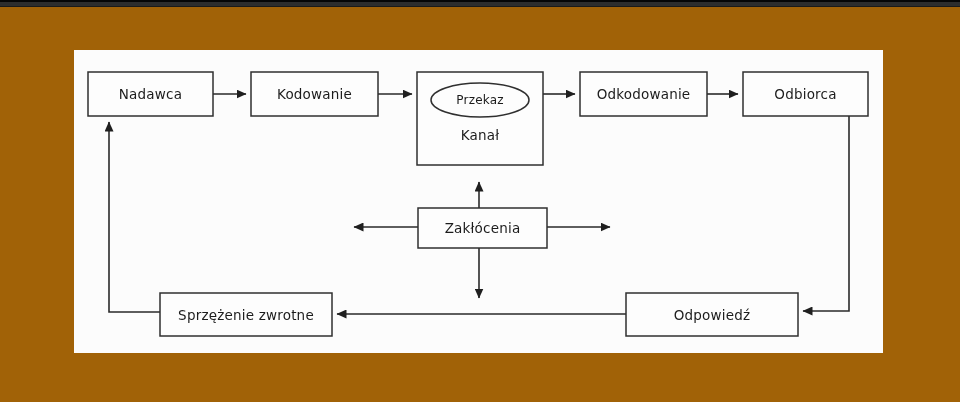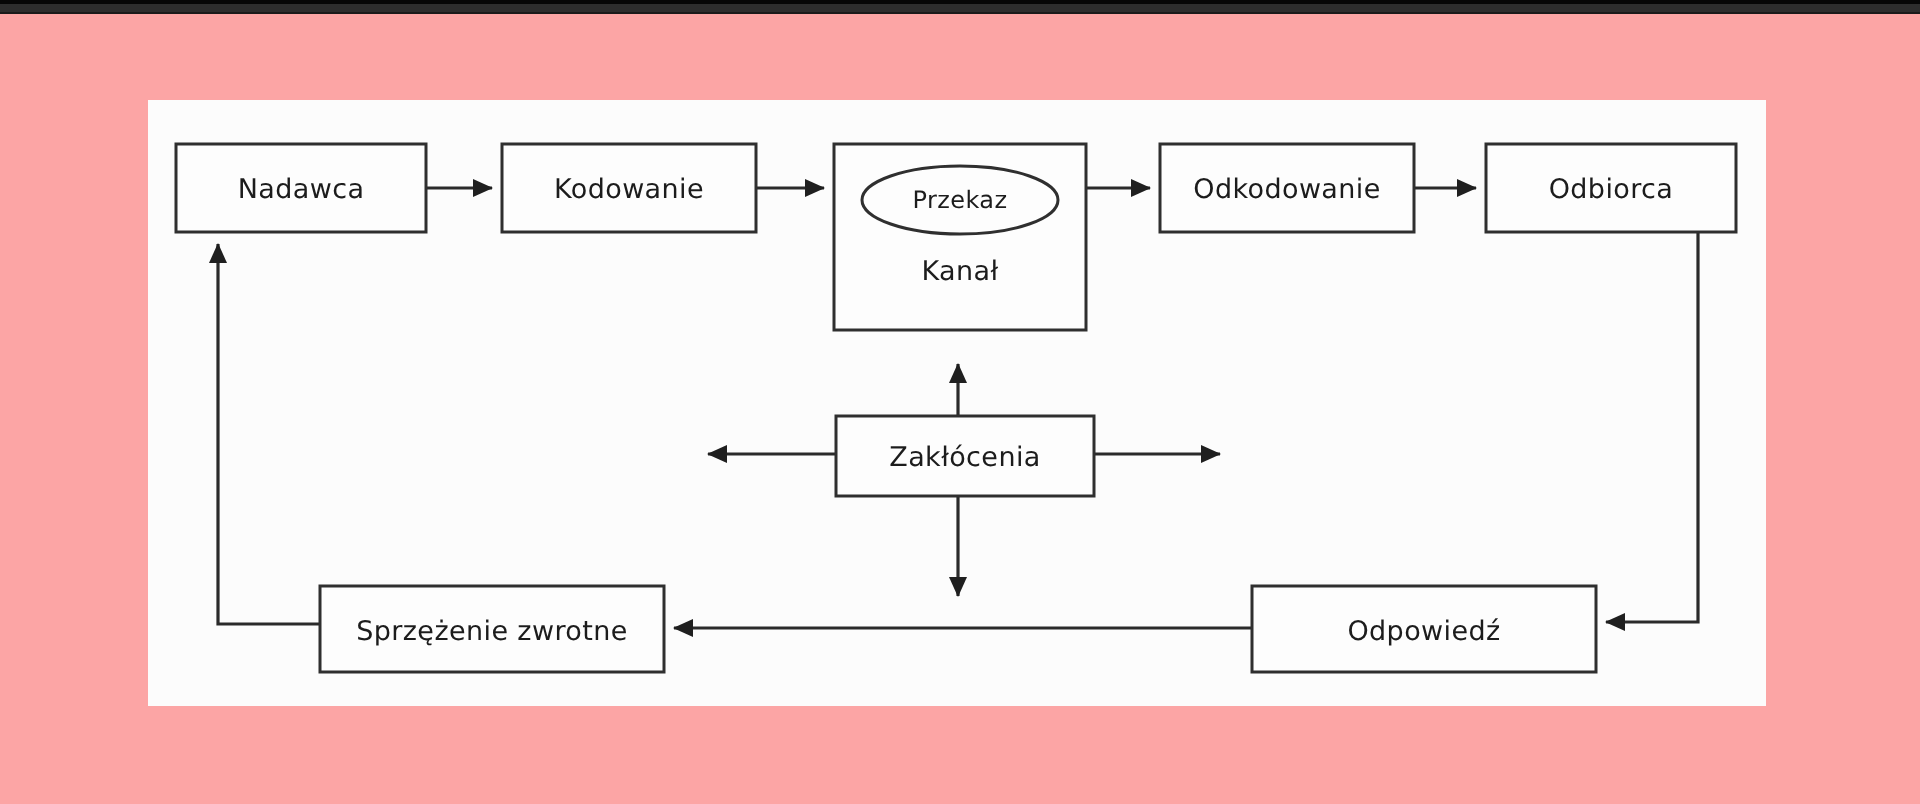--- a/index.html
+++ b/index.html
@@ -8,21 +8,21 @@
     width: 960px;
     height: 402px;
     background: #131313;
     overflow: hidden;
     font-family: "DejaVu Sans", "Liberation Sans", sans-serif;
   }
   .stage {
     position: relative;
     width: 960px;
     height: 402px;
-    background: #fca5a5;
+    background: #a16207;
   }
   .top-strip {
     position: absolute;
     left: 0; top: 0;
     width: 100%;
     height: 7px;
     background: linear-gradient(to bottom, #060606 0 2px, #2d2d2d 2px 6px, #1a1a1a 6px 7px);
   }
   svg.diagram {
     position: absolute;

